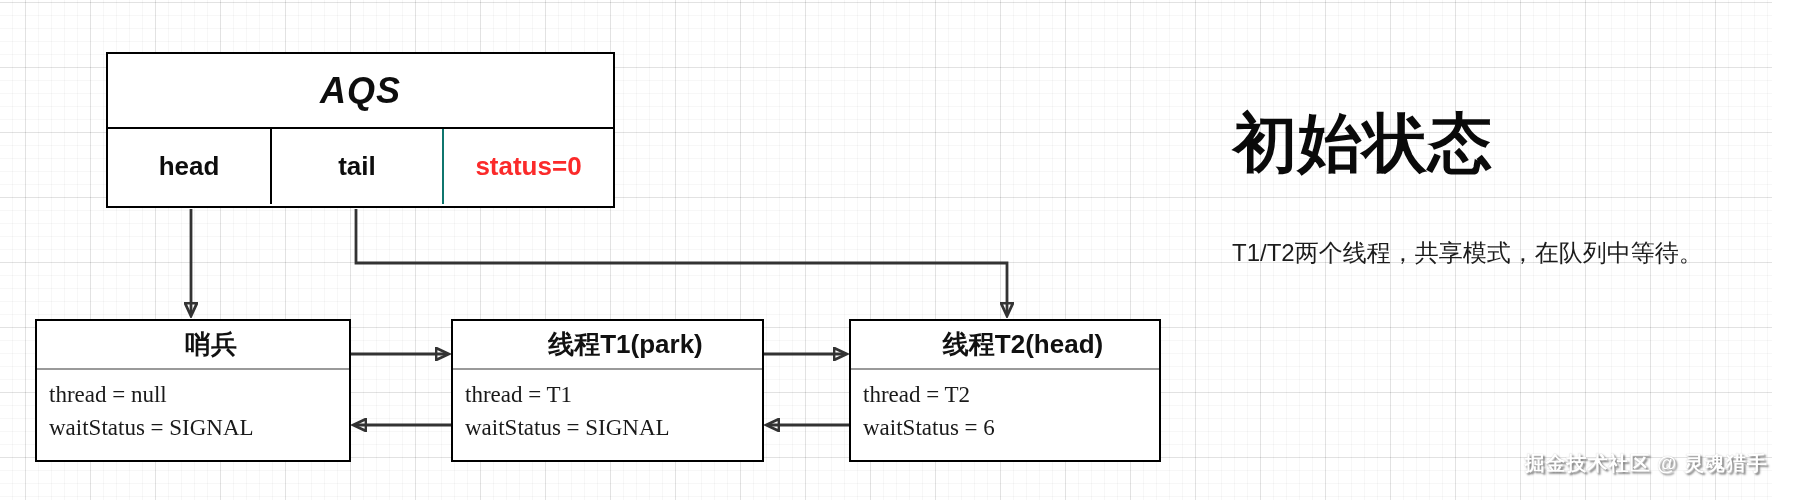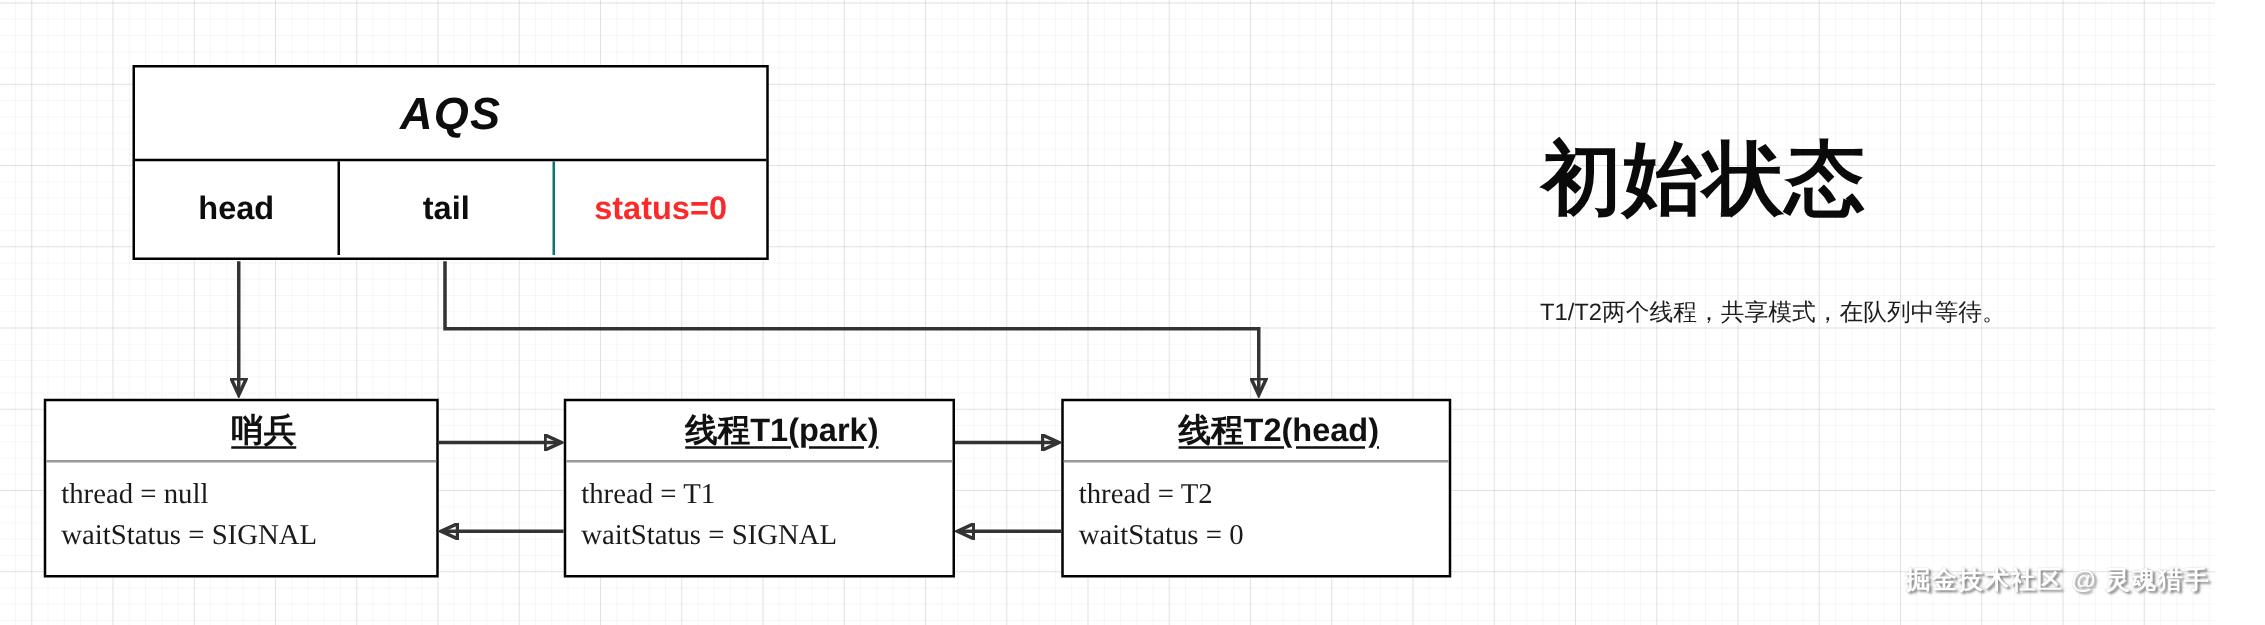--- a/index.html
+++ b/index.html
@@ -45,34 +45,34 @@
     position:absolute; top:319px; height:143px;
     background:#fff; border:2px solid #000;
   }
   #node-sentinel{ left:35px;  width:316px; }
   #node-t1      { left:451px; width:313px; }
   #node-t2      { left:849px; width:312px; }
   .node-title{
     height:49px; border-bottom:2px solid #9a9a9a;
     display:flex; align-items:center; justify-content:center;
     font-size:26px; font-weight:bold; color:#111;
-    text-decoration:underline; text-underline-offset:4px;padding-left:36px;
+    text-underline-offset:4px;padding-left:36px;
   }
   .node-body{
     padding:8px 12px 0 12px; font-size:23px; line-height:33px; color:#1a1a1a;font-family:Liberation Serif, serif;
   }
 
   
   .heading{
     position:absolute; left:1233px; top:100px;
     font-size:64px; font-weight:900; color:#0a0a0a; letter-spacing:1px;
   }
   .desc{
     position:absolute; left:1232px; top:237px;
-    font-size:19px; color:#1c1c1c;
+    font-size:24px; color:#1c1c1c;
   }
 
   
   .watermark{
     position:absolute; right:4px; top:450px;
     font-size:20px; font-weight:bold; color:#ffffff; letter-spacing:1px;
     text-shadow:2px 2px 2px rgba(110,110,110,0.85), 0 0 1px rgba(150,150,150,0.6);
   }
 </style>
 </head>
@@ -116,21 +116,21 @@
     <div class="node-body">
       <div>thread = T1</div>
       <div>waitStatus = SIGNAL</div>
     </div>
   </div>
 
   <div class="node" id="node-t2">
     <div class="node-title">线程T2(head)</div>
     <div class="node-body">
       <div>thread = T2</div>
-      <div>waitStatus = 0</div>
+      <div>waitStatus = 6</div>
     </div>
   </div>
 
   <div class="heading">初始状态</div>
   <div class="desc">T1/T2两个线程，共享模式，在队列中等待。</div>
 
   <div class="watermark">掘金技术社区 @ 灵魂猎手</div>
 
 </div>
 

